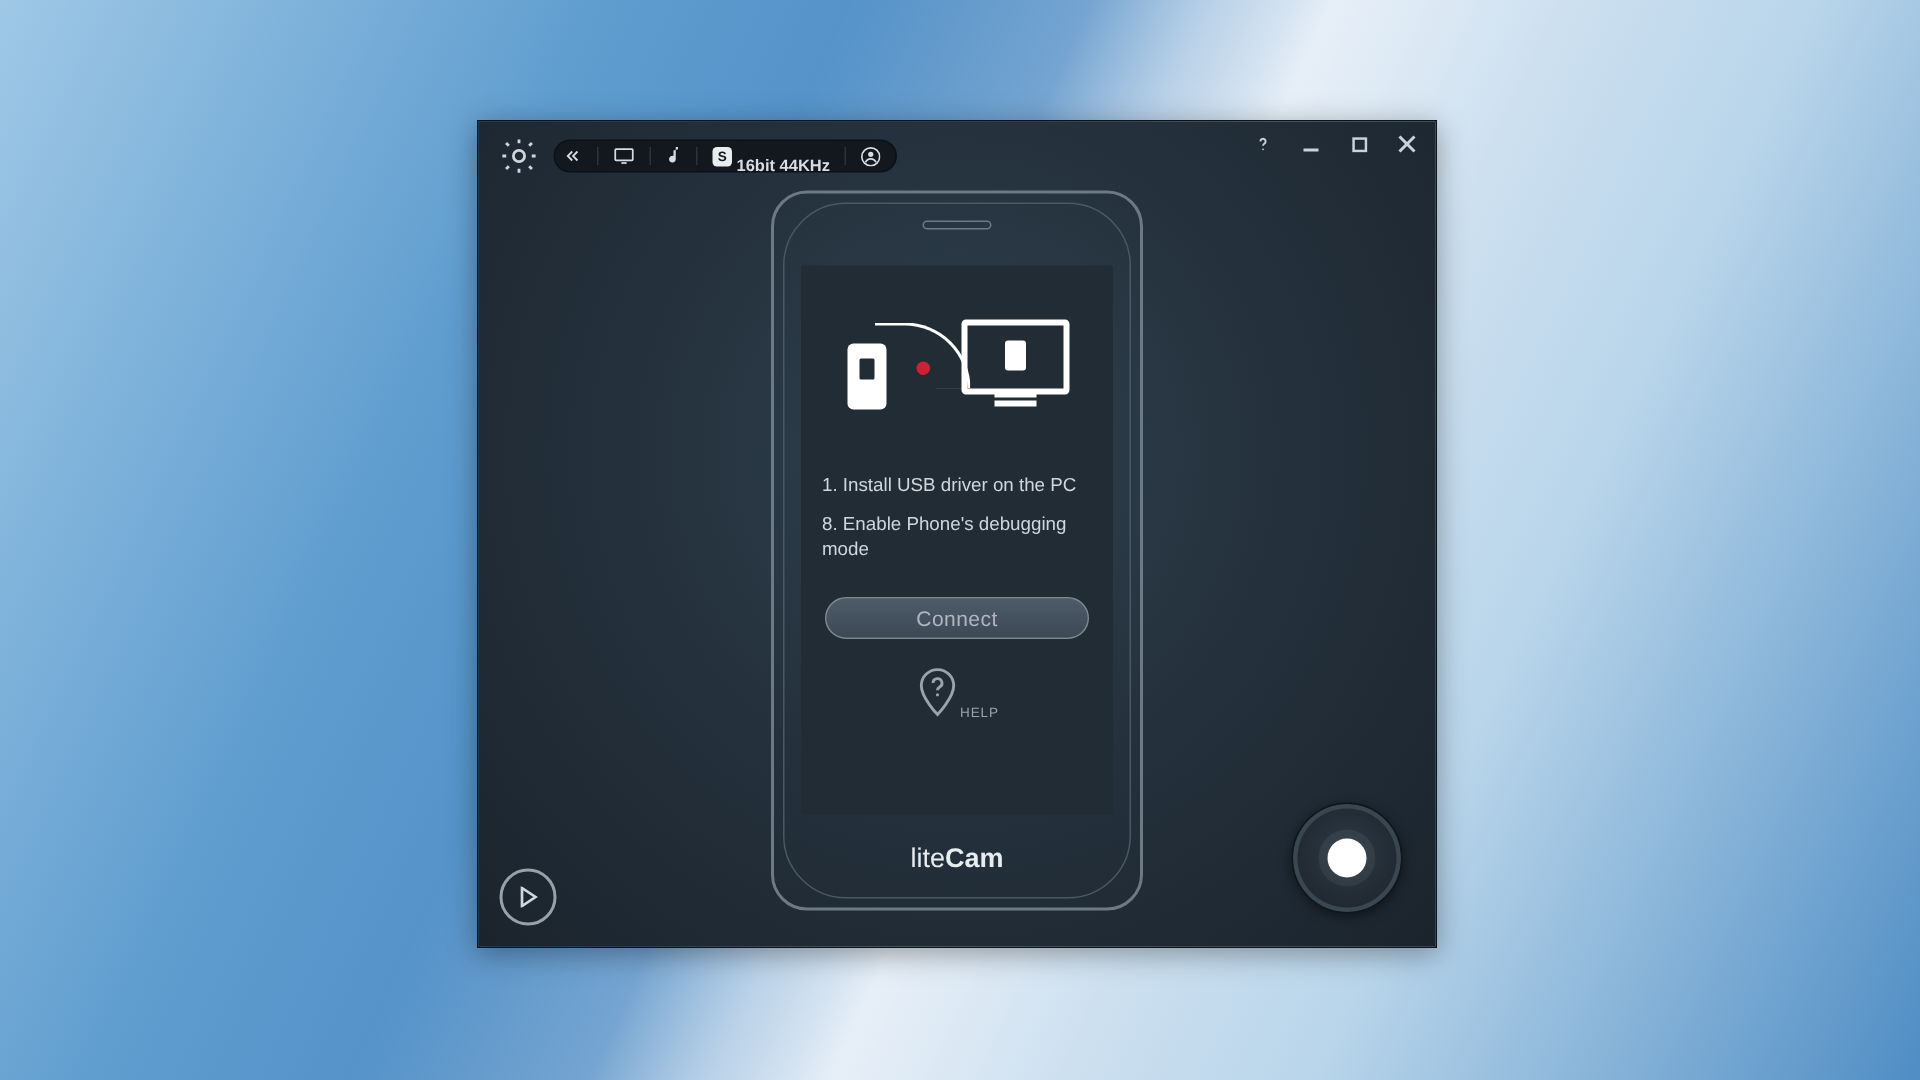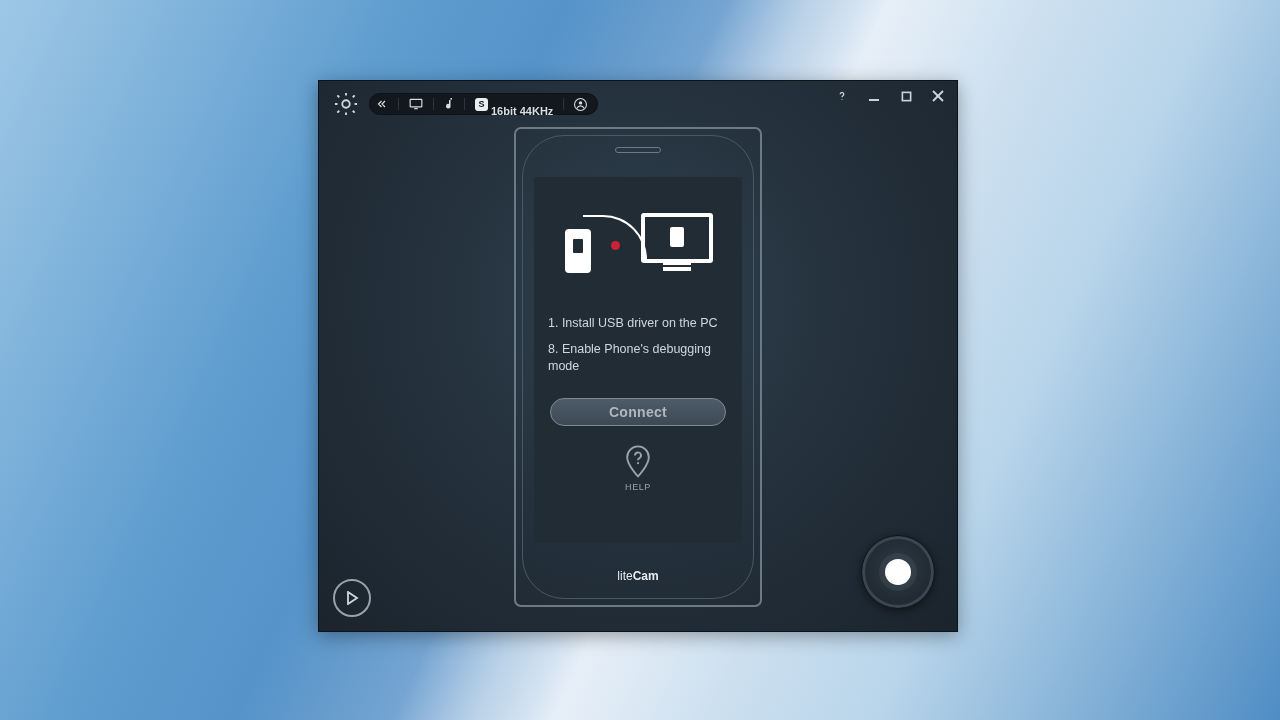--- a/index.html
+++ b/index.html
@@ -46,21 +46,21 @@
     width:13px; height:13px; border-radius:3px; background:#e9edf0; color:#12181e; font-size:9px; font-weight:700;
   }
 
   .winbtns { position:absolute; right:10px; top:6px; display:flex; align-items:center; gap:14px; color:#cbd2d8; }
   .winbtns .btn { width:18px; height:18px; display:flex; align-items:center; justify-content:center; cursor:pointer; }
 
   
   .phone {
     position:absolute; left:50%; transform:translateX(-50%);
     top: 46px; width: 248px; height: 480px;
-    border: 2px solid #6d7a84; border-radius: 7px;
+    border: 2px solid #6d7a84; border-radius: 24px;
   }
   .phone::before{ 
     content:""; position:absolute; inset:6px; border:1px solid #4a5863; border-radius:42px;
   }
   .earpiece { position:absolute; top:18px; left:50%; transform:translateX(-50%); width:46px; height:6px; border:1px solid #6d7a84; border-radius:3px; }
 
   .screen {
     position:absolute; top:48px; left:18px; right:18px; height:366px;
     background:#222c35; border-radius:2px;
     display:flex; flex-direction:column; align-items:center;
@@ -89,28 +89,28 @@
   }
   .illus .dot{ position:absolute; left:48px; top:34px; width:9px; height:9px; background:#c23; border-radius:50%; }
 
   .steps { width: 100%; padding: 0 14px; color:#cfd7dd; font-size:12.5px; line-height:1.4; }
   .steps .row { margin: 8px 0; }
 
   .connect-btn{
     margin-top:14px; width:176px; height:28px; border-radius:14px;
     border:1px solid #7e8992; color:#aeb7bf; background:#465361;
     background: linear-gradient(#4e5b68,#3d4955);
-    font-size:14px; letter-spacing:.3px; cursor:pointer;font-weight:bold;
-  }
-
-  .help { margin-top:18px; display:flex; flex-direction:column; align-items:center; color:#9aa3ab; cursor:pointer; }
+    font-size:14px; letter-spacing:.3px; cursor:pointer;
+  }
+
+  .help { margin-top:18px; display:flex; flex-direction:row; align-items:flex-end; color:#9aa3ab; cursor:pointer; }
   .help svg { color:#9aa3ab; }
   .help .label{ margin-top:2px; font-size:9px; letter-spacing:.6px; }
 
-  .brand { position:absolute; bottom:22px; left:0; right:0; text-align:center; color:#e7ecef; font-size:12px; }
+  .brand { position:absolute; bottom:22px; left:0; right:0; text-align:center; color:#e7ecef; font-size:18px; }
   .brand b{ font-weight:700; }
 
   .play-btn{
     position:absolute; left:14px; bottom:14px; width:38px; height:38px; border-radius:50%;
     border:2px solid #97a1a9; display:flex; align-items:center; justify-content:center; cursor:pointer;
   }
   .play-btn svg{ color:#cfd7dd; }
 
   .record-btn{
     position:absolute; right:22px; bottom:22px; width:74px; height:74px; border-radius:50%;

